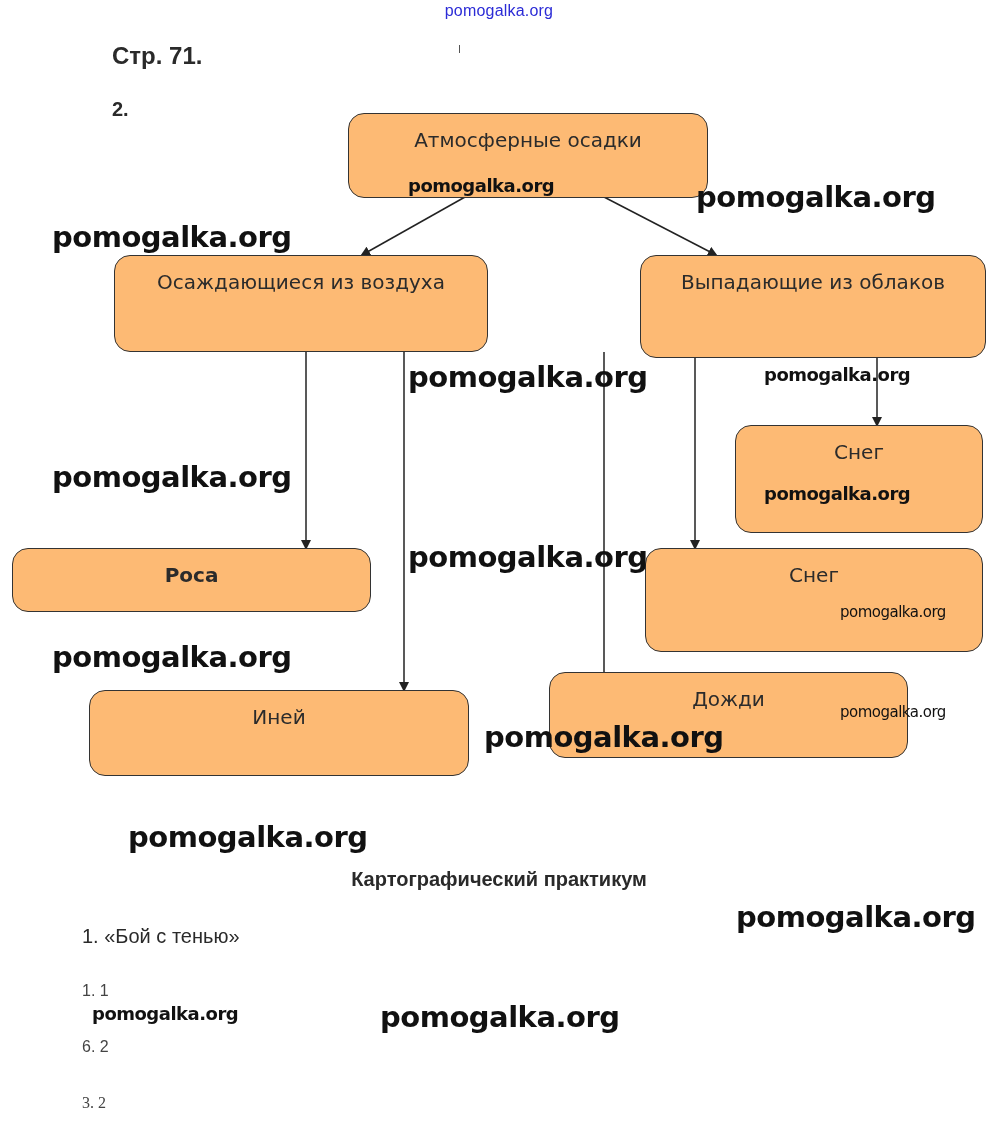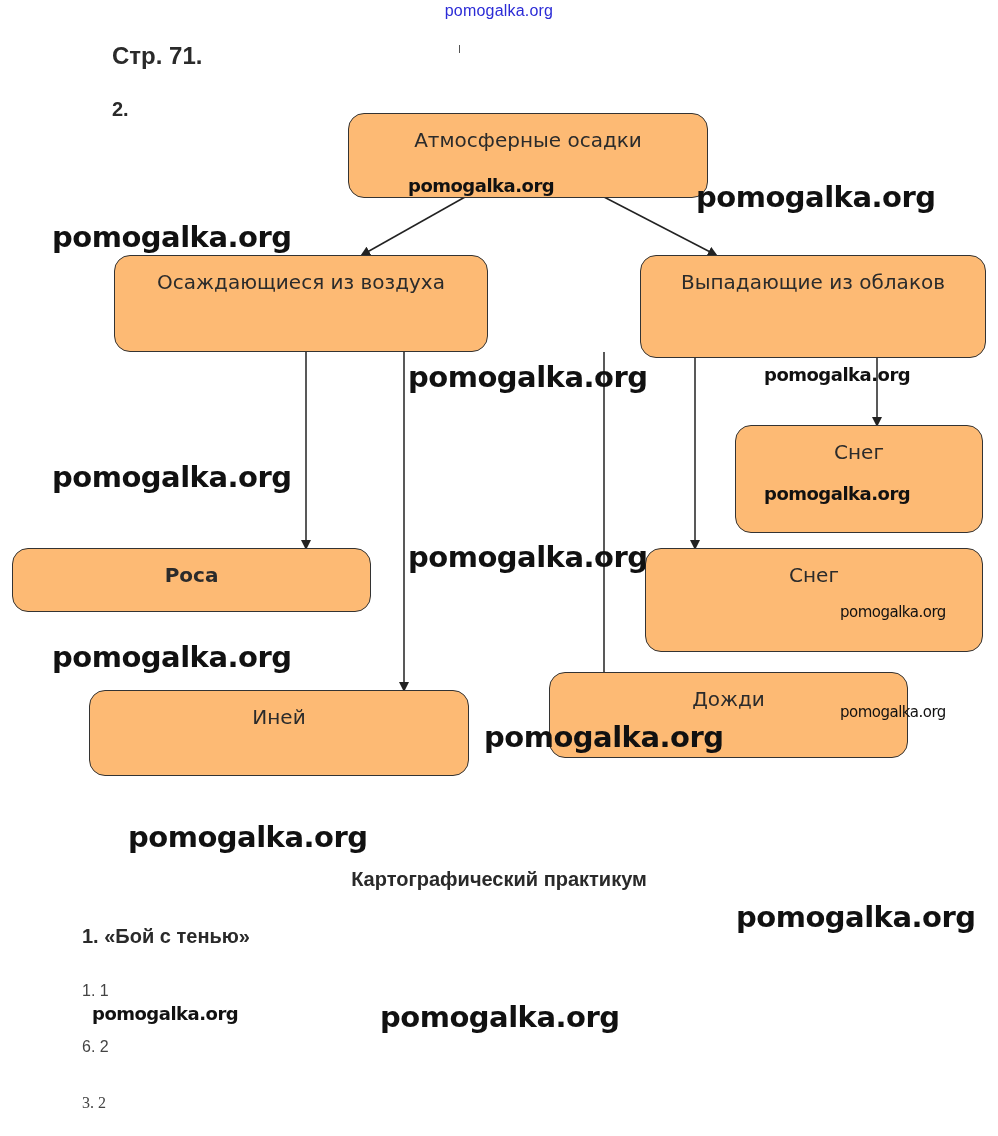--- a/index.html
+++ b/index.html
@@ -16,21 +16,21 @@
           font-family: "DejaVu Sans", sans-serif; font-weight: normal; }
   .node span { display: block; margin-top: 14px; }
   svg.edges { position: absolute; left: 0; top: 0; }
   .wm { position: absolute; white-space: nowrap; font-family: "DejaVu Sans", sans-serif;
         font-weight: bold; color: #111; letter-spacing: -0.5px; }
   .wm-xl { font-size: 29px; }
   .wm-m { font-size: 18px; }
   .wm-s { font-size: 15px; font-weight: normal; }
   .section-title { left: 0; width: 998px; top: 868px; text-align: center; font-size: 20px;
                    font-weight: bold; color: #2a2a2a; }
-  .exercise { left: 82px; top: 925px; font-size: 20px; font-weight: bold; color: #2a2a2a; }
+  .exercise { left: 82px; top: 925px; font-size: 20px; font-weight: normal; color: #2a2a2a; }
   .answer { left: 82px; font-size: 16px; color: #444; }
 </style>
 </head>
 <body>
 
 <div class="abs top-link">pomogalka.org</div>
 <div class="abs page-ref">Стр. 71.</div>
 <div class="abs tick-mark"></div>
 <div class="abs task-num">2.</div>
 

